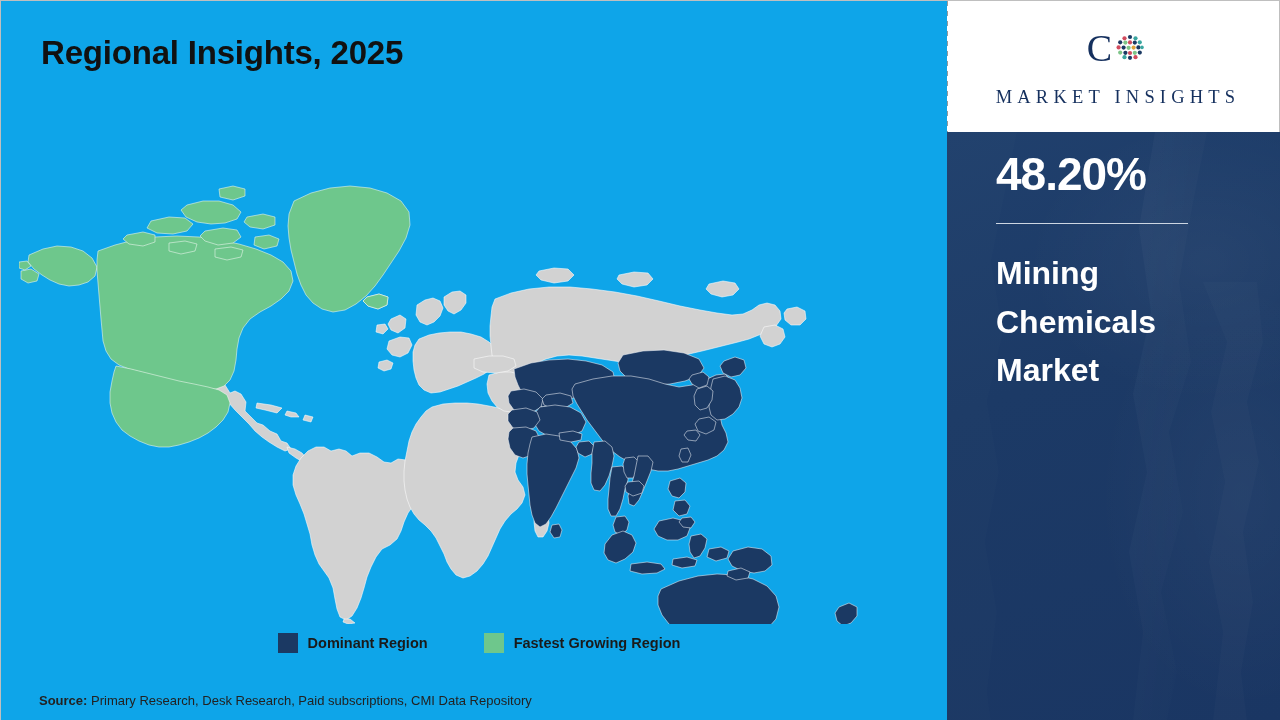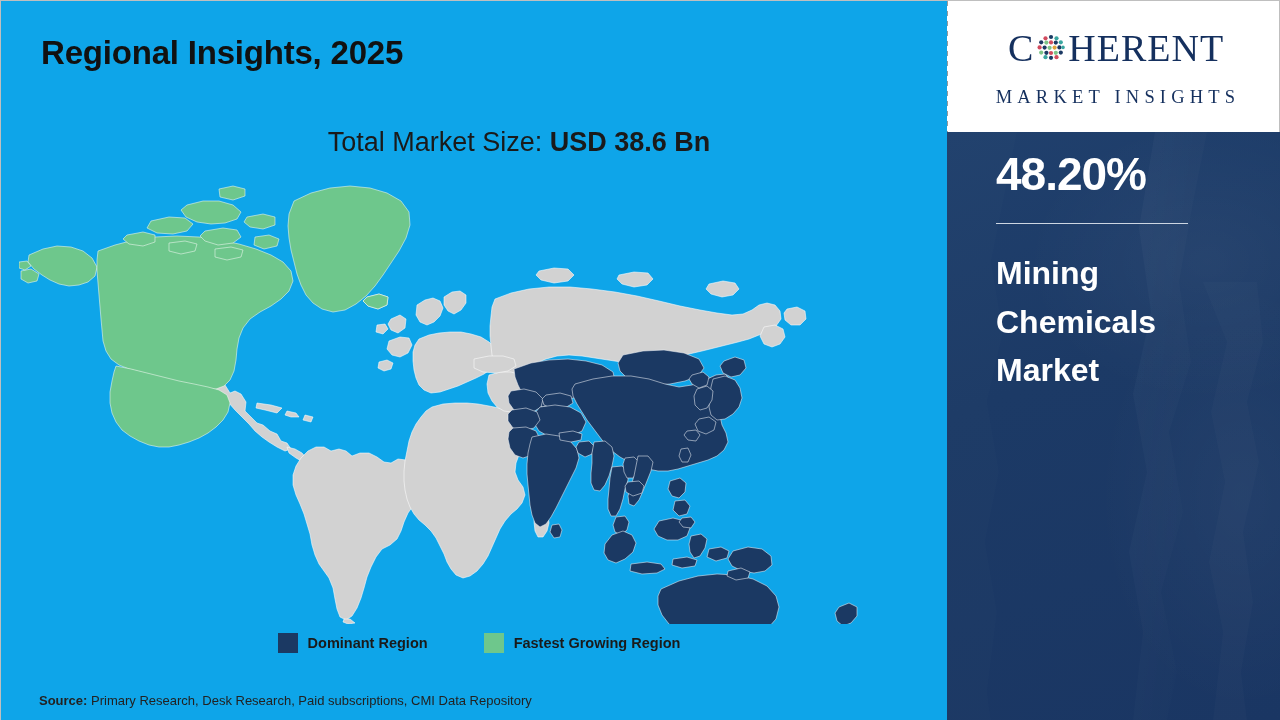--- a/index.html
+++ b/index.html
@@ -172,23 +172,20 @@
 </style>
 </head>
 <body>
 
 <div id="page">
 
   <div id="left-pane">
 
     <div id="page-title">Regional Insights, 2025</div>
 
-    <div id="market-size-line">
-      <span class="lead">Total Market Size: </span><span class="value">USD 38.6 Bn</span>
-    </div>
 
     <div id="map-wrap">
       <svg id="world-map" viewBox="0 0 910 445" xmlns="http://www.w3.org/2000/svg">
 
         <g>
 
           <path class="land-default" d="M170 187 L186 191 L199 198 L206 206 L211 214 L216 212 L222 215 L227 223 L226 232 L232 238 L238 244 L244 246 L251 252 L258 255 L262 262 L268 264 L272 270 L266 272 L258 268 L250 263 L243 258 L236 252 L230 245 L223 238 L216 231 L209 223 L201 214 L192 206 L182 198 L172 193 Z"></path>
           <path class="land-default" d="M268 268 L276 270 L283 274 L288 280 L284 283 L277 279 L270 274 Z"></path>
 
           <path class="land-default" d="M238 224 L252 226 L263 229 L258 234 L246 231 L237 229 Z"></path>
@@ -366,21 +363,20 @@
           <circle cx="5.2" cy="19.6" r="2.1" fill="#7ec488"></circle>
           <circle cx="10.4" cy="19.8" r="2.1" fill="#1b3963"></circle>
           <circle cx="15" cy="20.0" r="2.1" fill="#d14b5e"></circle>
           <circle cx="19.8" cy="19.8" r="2.1" fill="#7ec488"></circle>
           <circle cx="24.8" cy="19.6" r="2.1" fill="#1b3963"></circle>
           <circle cx="9.5" cy="24.2" r="2.1" fill="#3aa6a0"></circle>
           <circle cx="15" cy="24.8" r="2.1" fill="#1b3963"></circle>
           <circle cx="20.5" cy="24.2" r="2.1" fill="#d14b5e"></circle>
         </g>
       </svg>
-      <span class="logo-word">HERENT</span>
     </div>
     <div id="logo-sub">MARKET INSIGHTS</div>
   </div>
 
   <div id="info-panel">
     <svg id="panel-texture" viewBox="0 0 334 589" preserveAspectRatio="none">
       <defs>
         <linearGradient id="tx1" x1="0" y1="0" x2="1" y2="1">
           <stop offset="0%" stop-color="#ffffff" stop-opacity="0.07"></stop>
           <stop offset="100%" stop-color="#ffffff" stop-opacity="0"></stop>

